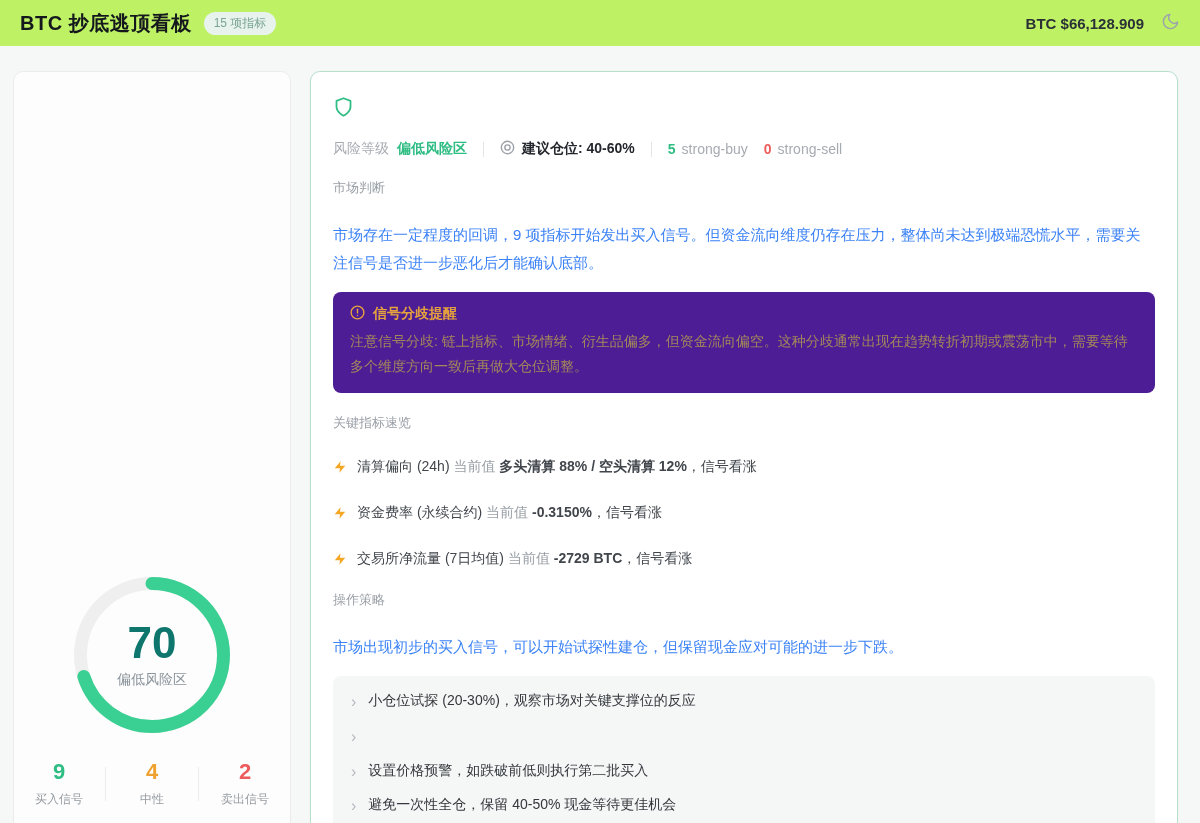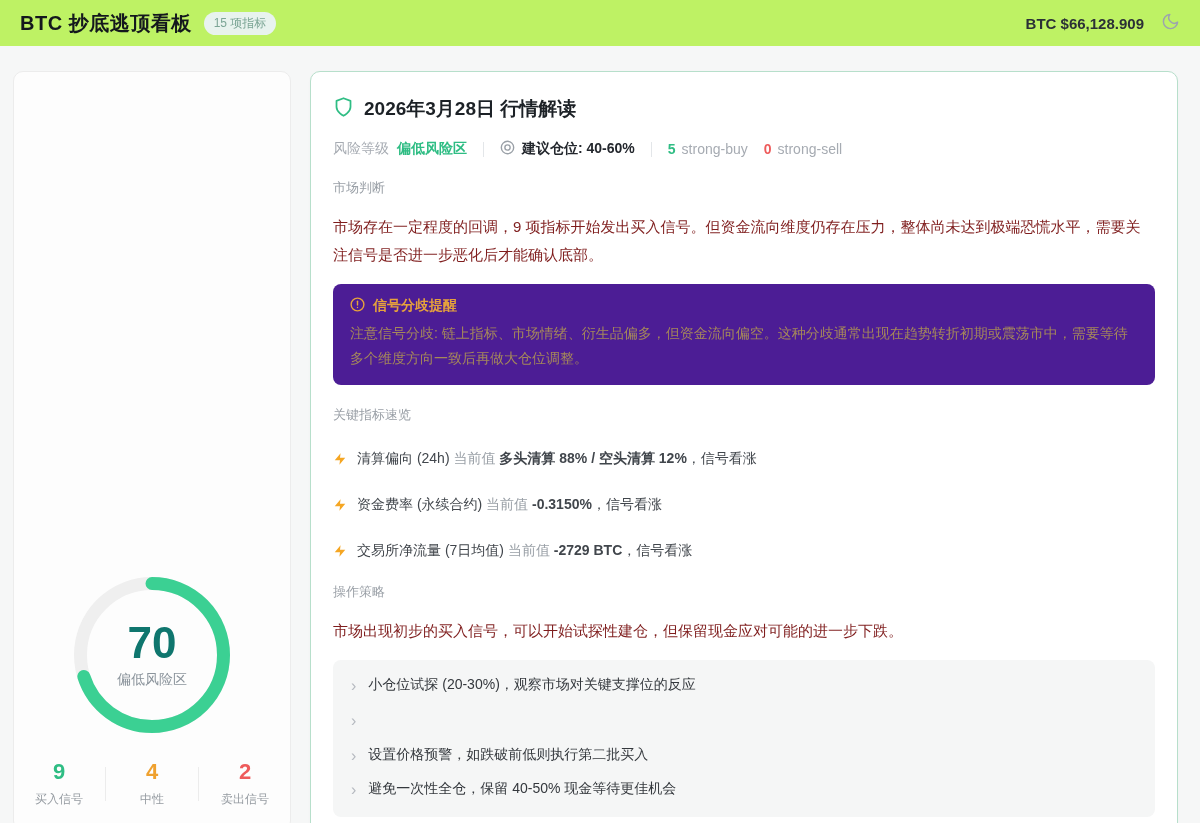--- a/index.html
+++ b/index.html
@@ -56,21 +56,21 @@
   .report-title-row { display:flex; align-items:center; gap:10px; }
   .report-title { font-size:19px; font-weight:700; color:#1c2126; }
   .meta-row { display:flex; align-items:center; margin-top:18px; font-size:14px; flex-wrap:nowrap; }
   .meta-label { color:#a6abb2; margin-right:8px; }
   .meta-risk { color:#2fbd84; font-weight:700; }
   .vdiv { width:1px; height:15px; background:#e3e6e9; margin:0 16px; }
   .meta-pos { font-weight:700; color:#23272d; margin-left:7px; }
   .meta-count { font-weight:700; margin-right:6px; }
   .meta-sig-lbl { color:#a6abb2; margin-right:16px; }
   .section-label { font-size:13px; color:#999fa6; margin-top:21px; }
-  .para { font-size:15px; line-height:1.85; color:#7f1d1d; margin-top:16px; }
+  .para { font-size:15px; line-height:1.85; color:#3b82f6; margin-top:24px; }
   
   .warn-box { background:#4c1d95; border-radius:8px; padding:13px 17px; margin-top:15px; }
   .warn-title-row { display:flex; align-items:center; gap:8px; }
   .warn-title { font-size:14px; font-weight:700; color:#e6a23c; }
   .warn-text { font-size:14px; line-height:1.85; color:#a5885a; margin-top:5px; }
   
   .ind-row { display:flex; align-items:flex-start; gap:10px; margin-top:26px; font-size:14px; color:#41464c; }
   .ind-row svg { margin-top:1px; flex:none; }
   .ind-label { color:#9aa0a7; }
   .ind-value { font-weight:600; }
@@ -140,21 +140,20 @@
   </aside>
 
   <div class="main-col">
     <section class="report-card">
       <div class="report-title-row">
         <span>
           <svg width="21" height="22" viewBox="0 0 24 24" fill="none" stroke="#2fbd84" stroke-width="2" stroke-linecap="round" stroke-linejoin="round">
               <path d="M12 22s8-4 8-10V5l-8-3-8 3v7c0 6 8 10 8 10z"></path>
             </svg>
         </span>
-        <span class="report-title">2026年3月28日 行情解读</span>
       </div>
 
       <div class="meta-row">
         <span class="meta-label">风险等级</span>
         <span class="meta-risk">偏低风险区</span>
         <span class="vdiv"></span>
         <span>
           <svg width="15" height="15" viewBox="0 0 16 16" fill="none" stroke="#9aa0a7" stroke-width="1.5">
               <circle cx="8" cy="8" r="6.6"></circle>
               <circle cx="8" cy="8" r="2.8"></circle>

